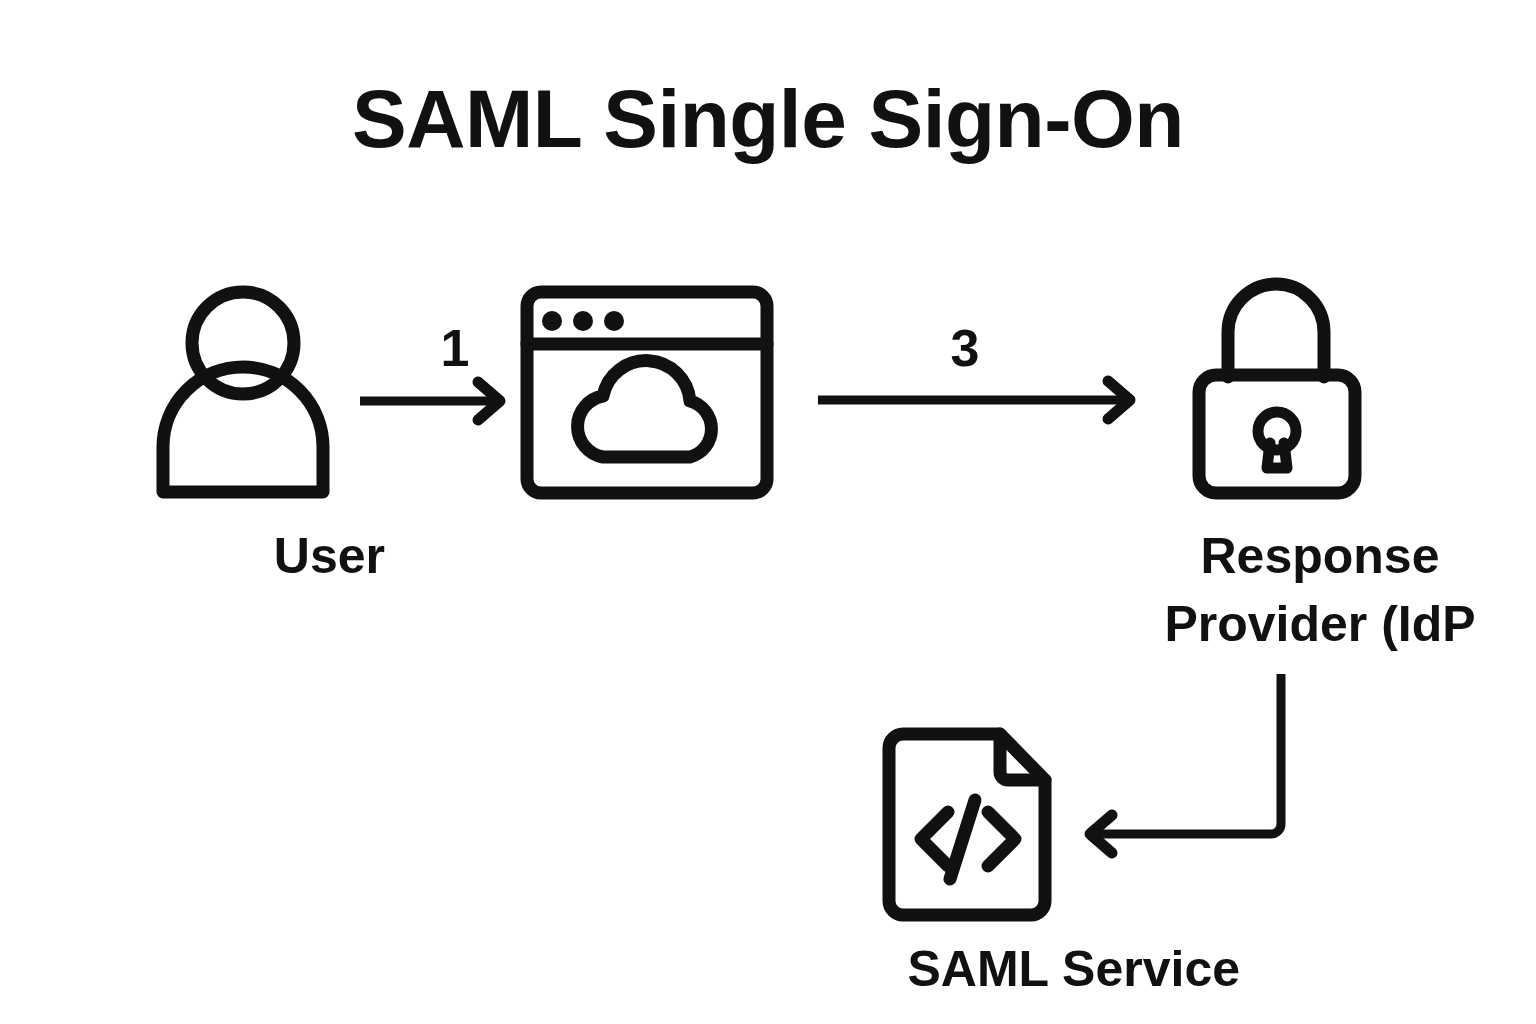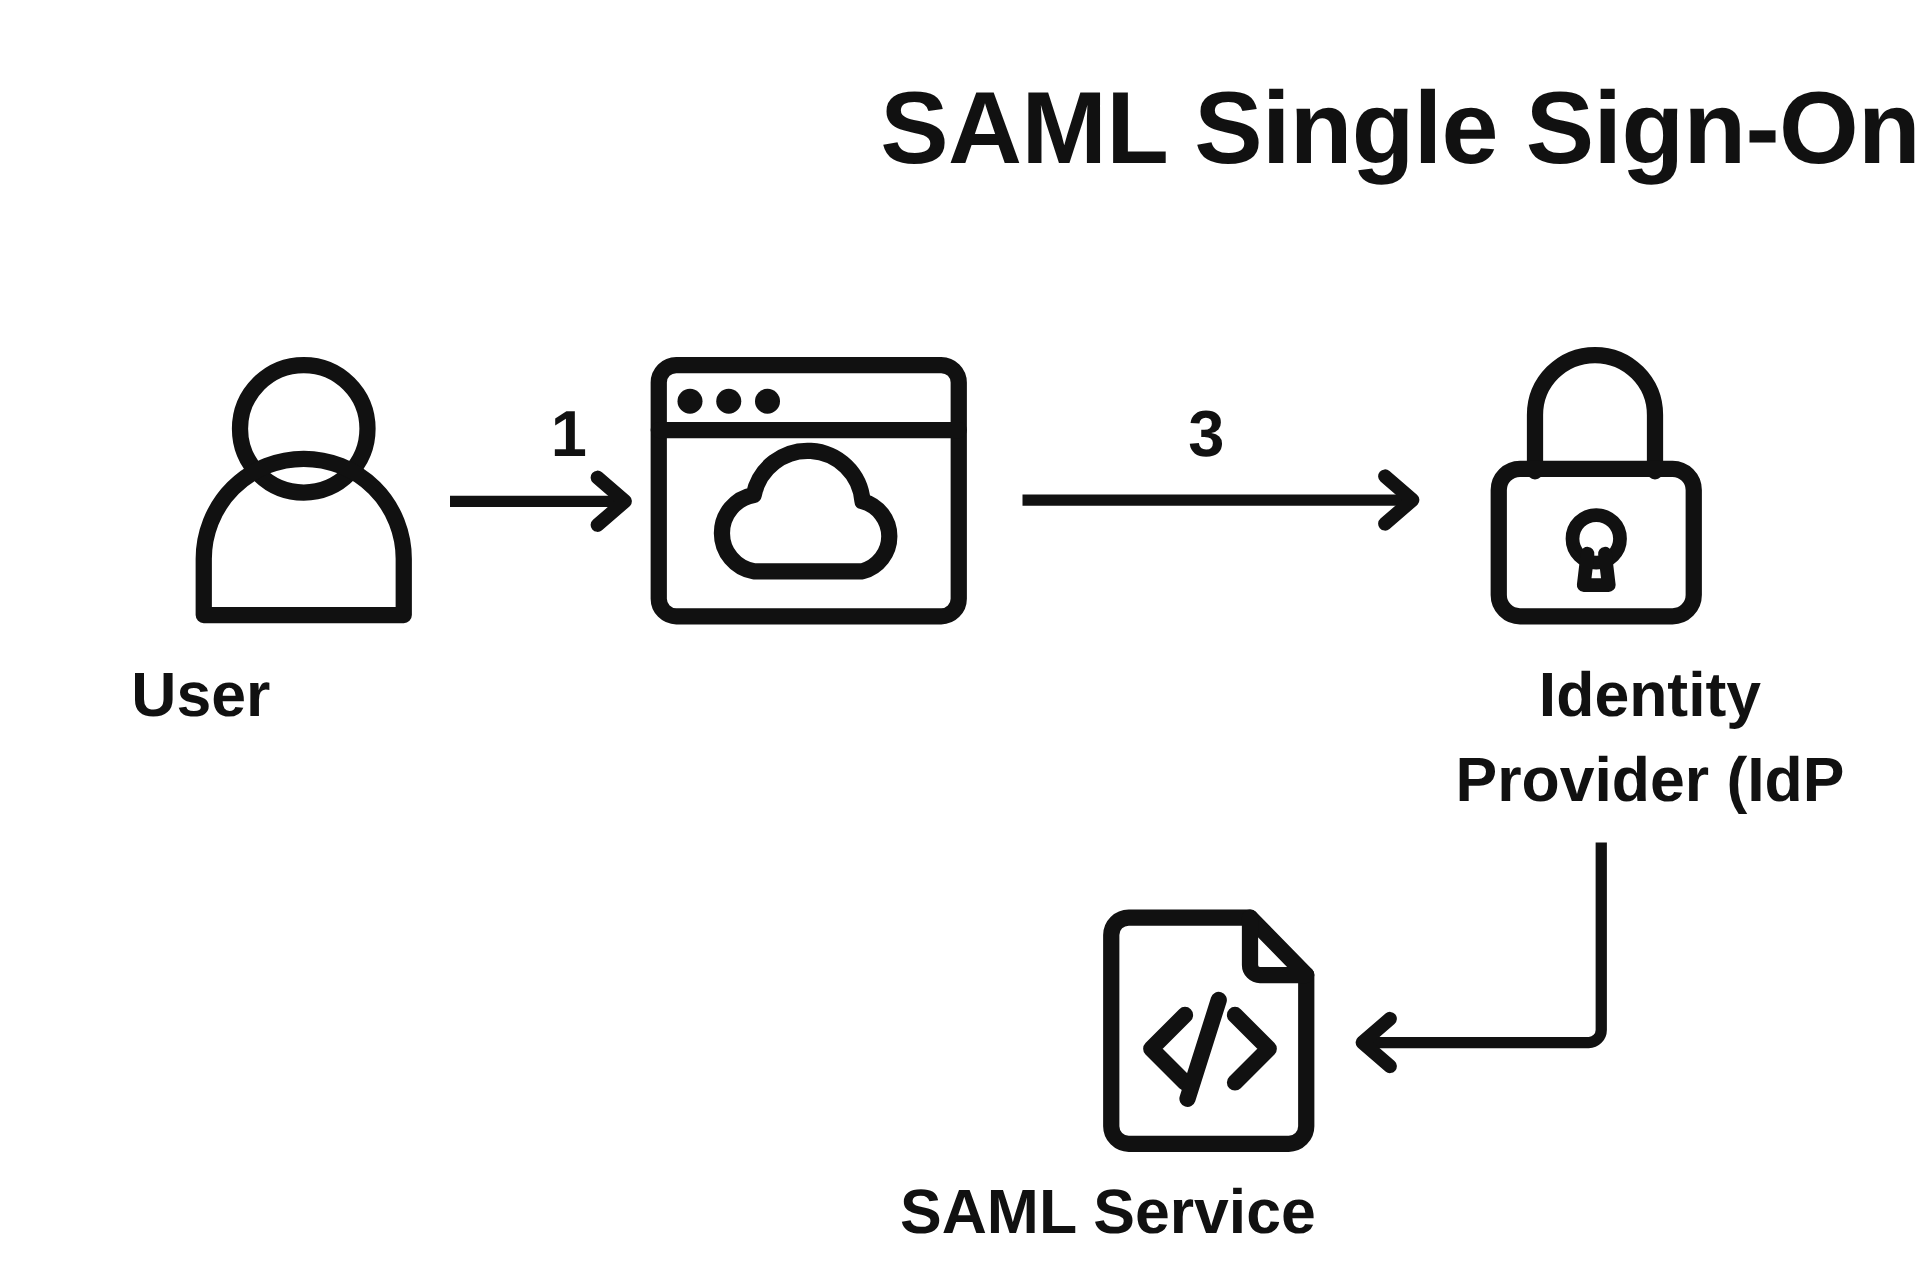--- a/index.html
+++ b/index.html
@@ -17,32 +17,32 @@
   }
   #diagram-root {
     position: absolute;
     inset: 0;
     width: 1536px;
     height: 1024px;
   }
   .diagram-title {
     position: absolute;
     left: 0;
-    top: 56px;
+    top: 72px;
     width: 1536px;
-    text-align: right;
+    text-align: center;
     font-size: 82px;
     font-weight: bold;
     letter-spacing: -0.5px;
     color: #111111;
     white-space: nowrap;
   }
   .node-label {
     position: absolute;
-    text-align: left;
+    text-align: right;
     font-size: 50px;
     font-weight: bold;
     line-height: 1.36;
     color: #111111;
     white-space: pre-line;
   }
   #label-user      { left: 105px;  top: 522px; width: 280px; }
   #label-sp        { left: 455px;  top: 522px; width: 390px; }
   #label-idp       { left: 1105px; top: 522px; width: 430px; text-align: center; }
   #label-response  { left: 720px;  top: 935px; width: 520px; }
@@ -166,21 +166,21 @@
     <g>
       <path class="connector" d="M 1281 674 L 1281 824 A 10 10 0 0 1 1271 834 L 1092 834"></path>
       <polyline class="connector-head" points="1112,815 1090,834 1112,853"></polyline>
     </g>
 
   </svg>
 
   <div class="node-label" id="label-user">User</div>
 
 
-  <div class="node-label" id="label-idp"><span class="idp-line1">Identity</span><br><span class="idp-line2">Provider (IdP</span></div>
+  <div class="node-label" id="label-idp"><span class="idp-line1">Response</span><br><span class="idp-line2">Provider (IdP</span></div>
 
   <div class="node-label" id="label-response">SAML Service</div>
 
   <div class="step-number" id="step-1">1</div>
 
   <div class="step-number" id="step-3">3</div>
 
 </div>
 
 </body></html>

